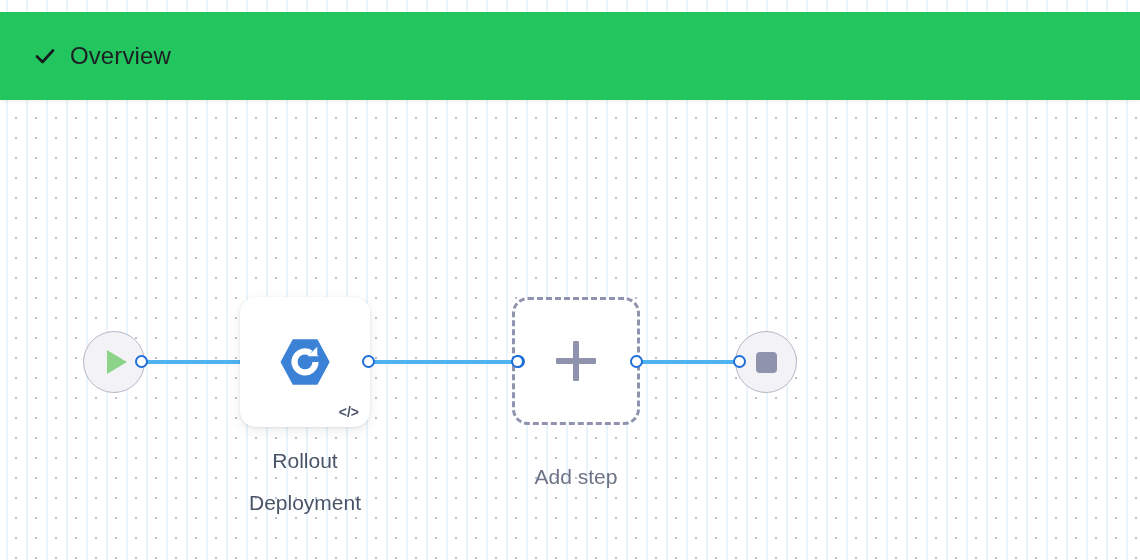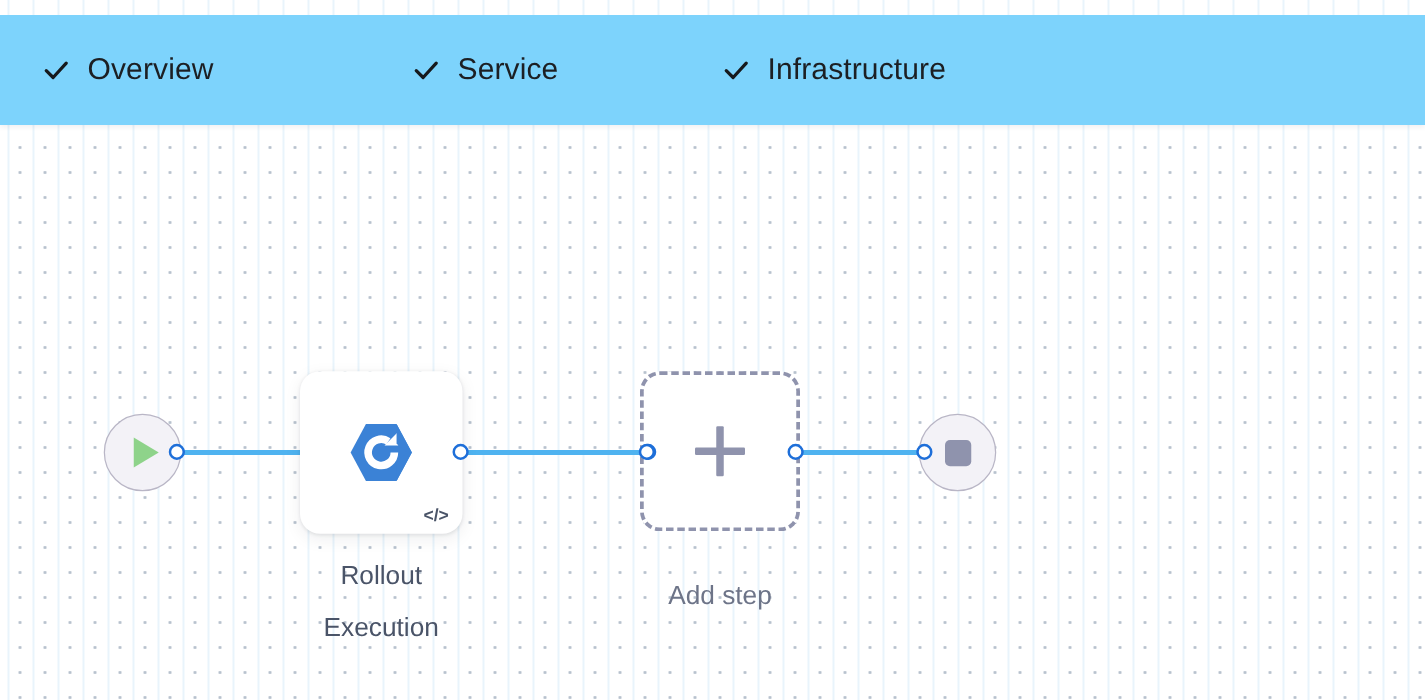--- a/index.html
+++ b/index.html
@@ -39,21 +39,21 @@
     background-position: 6px 0px, 6px 8px;
   }
 
   
   .tabbar {
     position: absolute;
     left: 0;
     top: 12px;
     width: 1140px;
     height: 88px;
-    background: #7dd3fc;
+    background: #22c55e;
     box-shadow: 0 2px 4px rgba(16,24,40,0.06);
     z-index: 5;
   }
   .tabs {
     position: relative;
     height: 100%;
     display: flex;
     align-items: center;
   }
   .tab {
@@ -279,39 +279,21 @@
       <div class="tab" id="tab-0">
         <span class="check">
           <svg viewBox="0 0 22 22" width="22" height="22" aria-hidden="true">
             <path d="M3 11.5 L8.5 17 L19 5.5" fill="none" stroke="#16191d" stroke-width="2.6" stroke-linecap="round" stroke-linejoin="round"></path>
           </svg>
         </span>
         <span class="tab-label">Overview</span>
         <span class="underline"></span>
       </div>
 
-      <div class="tab" id="tab-1">
-        <span class="check">
-          <svg viewBox="0 0 22 22" width="22" height="22" aria-hidden="true">
-            <path d="M3 11.5 L8.5 17 L19 5.5" fill="none" stroke="#16191d" stroke-width="2.6" stroke-linecap="round" stroke-linejoin="round"></path>
-          </svg>
-        </span>
-        <span class="tab-label">Service</span>
-        <span class="underline"></span>
-      </div>
-
-      <div class="tab" id="tab-2">
-        <span class="check">
-          <svg viewBox="0 0 22 22" width="22" height="22" aria-hidden="true">
-            <path d="M3 11.5 L8.5 17 L19 5.5" fill="none" stroke="#16191d" stroke-width="2.6" stroke-linecap="round" stroke-linejoin="round"></path>
-          </svg>
-        </span>
-        <span class="tab-label">Infrastructure</span>
-        <span class="underline"></span>
-      </div>
+
 
 
     </div>
   </div>
 
   <div class="graph">
 
     <div class="edge" id="edge-0"></div>
     <div class="edge" id="edge-1"></div>
     <div class="edge" id="edge-2"></div>
@@ -328,21 +310,21 @@
           <path d="M18 6 L46 6 L60 32 L46 58 L18 58 L4 32 Z" fill="#3b82d6"></path>
           <path d="M44 32 A12 12 0 1 1 38.5 21.8" fill="none" stroke="#ffffff" stroke-width="7" stroke-linecap="butt"></path>
           <path d="M47.5 13 L47.5 25.5 L35 25.5 Z" fill="#ffffff"></path>
           <path d="M46 6 L60 32 L46 58 L46 40 L56 32 L46 24 Z" fill="#3b82d6"></path>
         </svg>
       </span>
       <span class="code-badge">&lt;/&gt;</span>
     </div>
     <div class="handle" id="handle-step-out"></div>
     <div class="caption" id="caption-step">Rollout
-Execution</div>
+Deployment</div>
 
     <div class="add-card">
       <span class="plus"></span>
     </div>
     <div class="handle" id="handle-add-in"></div>
     <div class="handle" id="handle-add-out"></div>
     <div class="caption" id="caption-add">Add step</div>
 
     <div class="handle" id="handle-end-in"></div>
     <div class="round-node" id="node-end">

